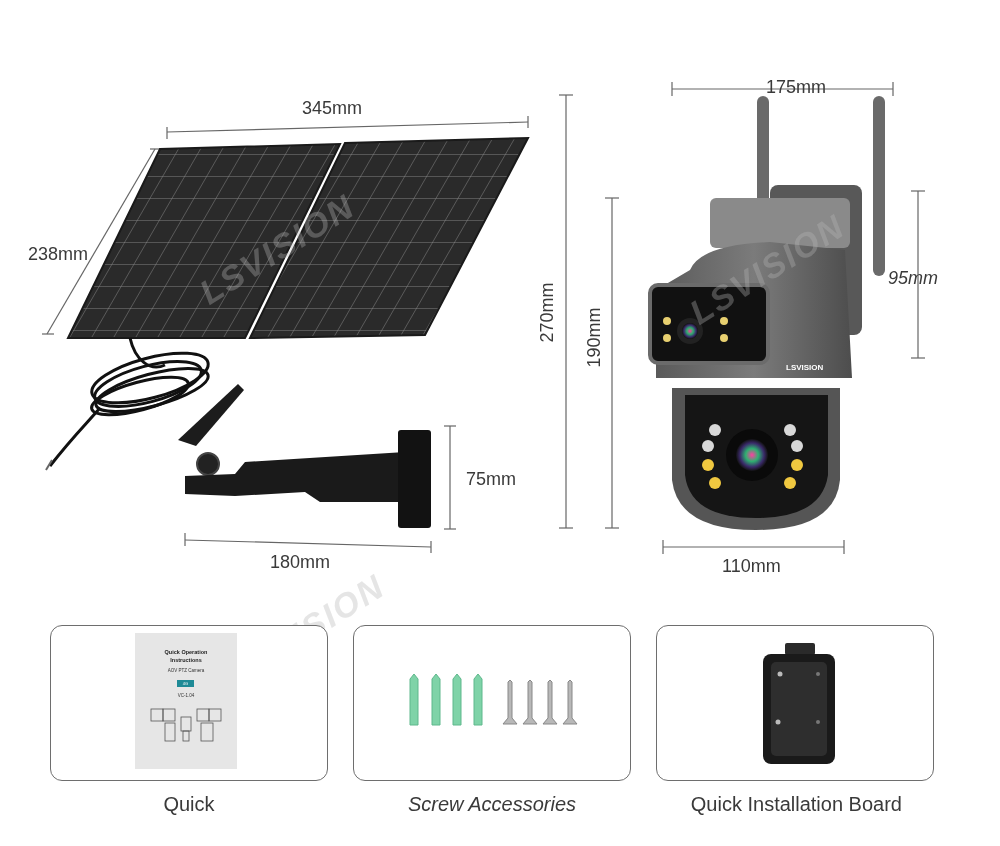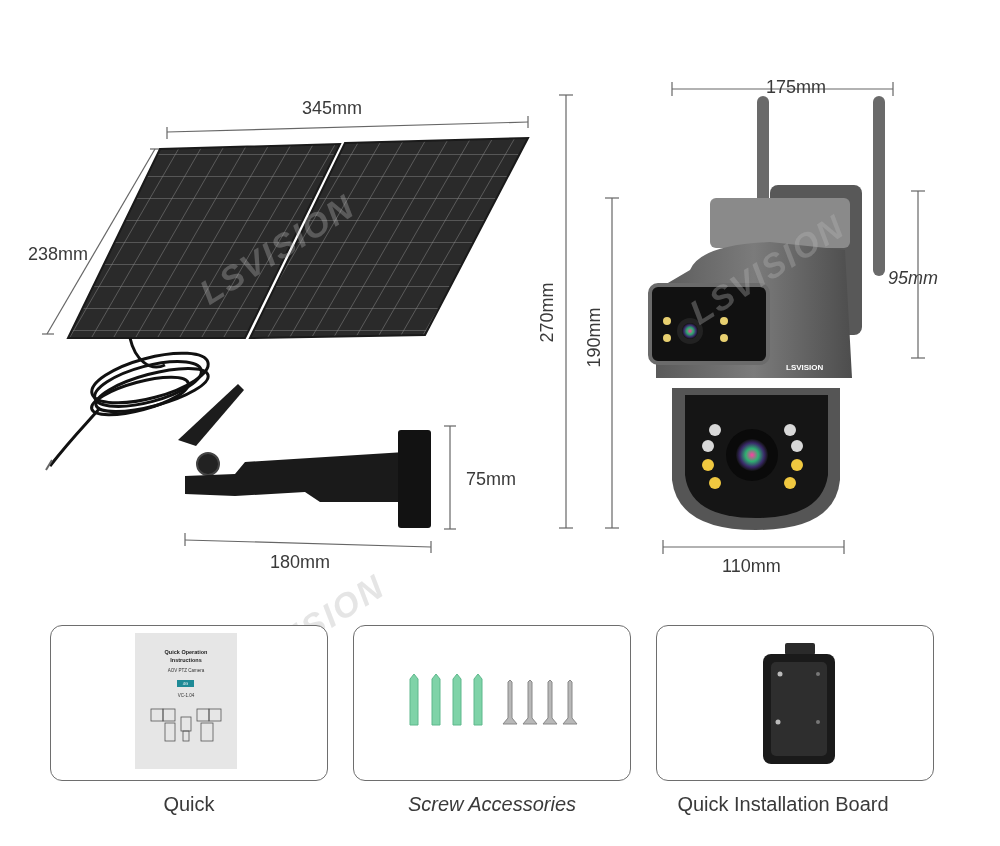--- a/index.html
+++ b/index.html
@@ -194,21 +194,21 @@
       <rect x="66" y="90" width="12" height="18"></rect>
     </g>
   </svg>
 </div>
 <div class="card-label" style="left:50px;">Quick</div>
 
 <div class="card" style="left:353px;"></div>
 <div class="card-label" style="left:353px;font-style:italic;">Screw Accessories</div>
 
 <div class="card" style="left:656px;"></div>
-<div class="card-label" style="left:644px;">Quick Installation Board</div>
+<div class="card-label" style="left:624px;text-align:right;">Quick Installation Board</div>
 
 <svg width="1000" height="846" viewBox="0 0 1000 846" style="pointer-events:none;">
   <g>
     <g fill="#7fd3a8" stroke="#5fb88c" stroke-width="1">
       <path d="M410 679 L414 674 L418 679 L418 725 L410 725 Z"></path>
       <path d="M432 679 L436 674 L440 679 L440 725 L432 725 Z"></path>
       <path d="M453 679 L457 674 L461 679 L461 725 L453 725 Z"></path>
       <path d="M474 679 L478 674 L482 679 L482 725 L474 725 Z"></path>
     </g>
   </g>

